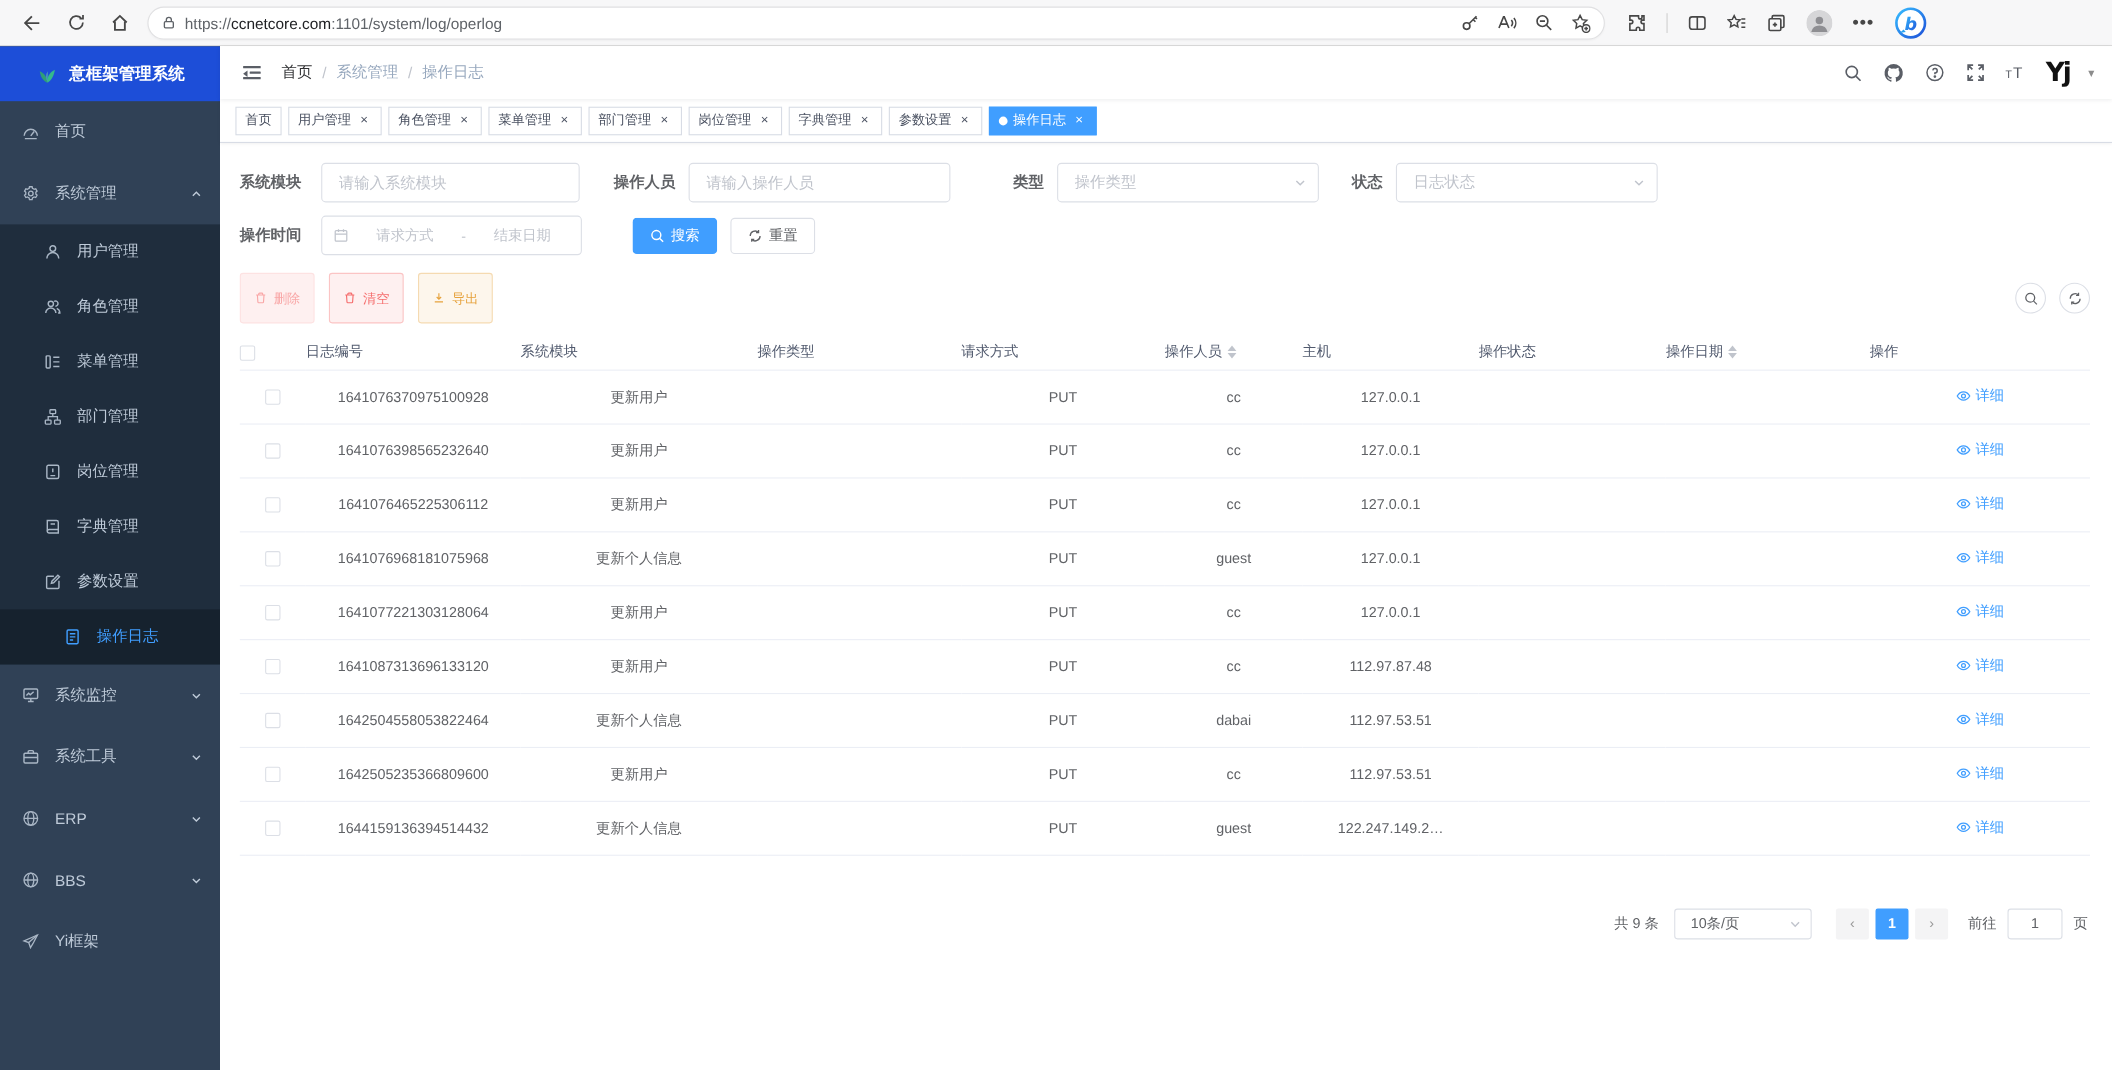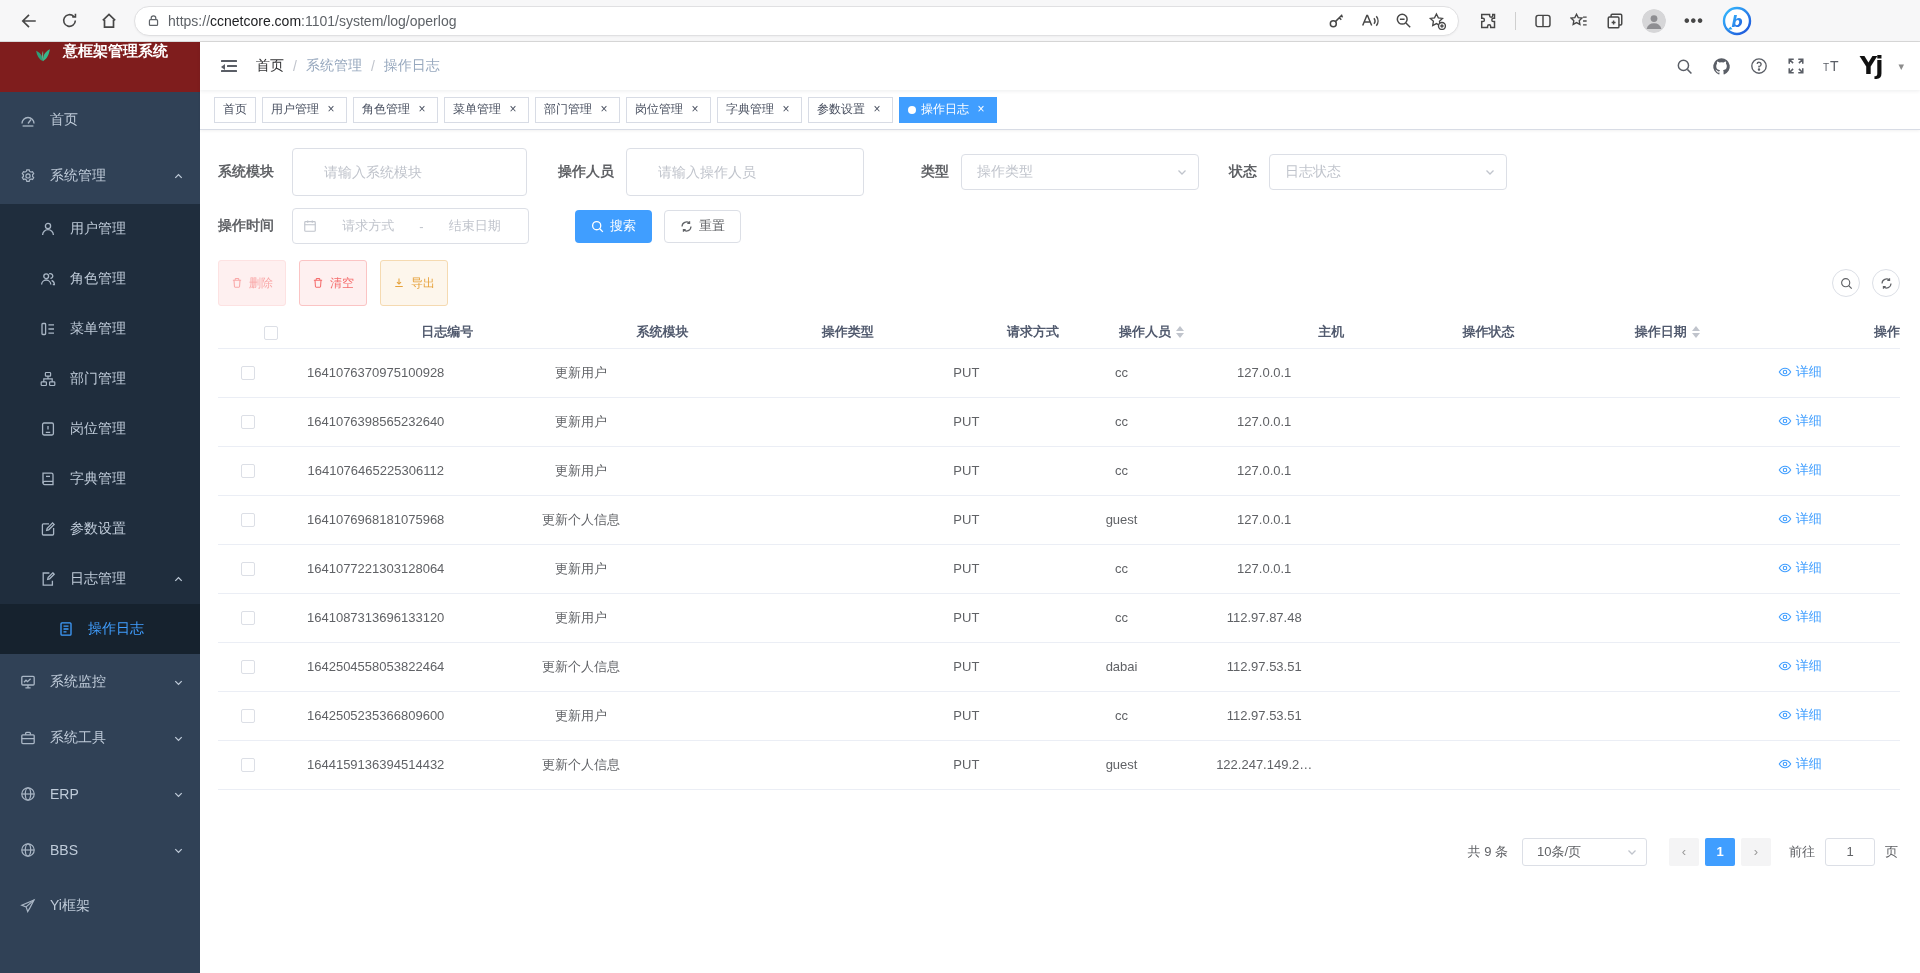--- a/index.html
+++ b/index.html
@@ -17,21 +17,21 @@
   .chrome-icons{display:flex;align-items:center;gap:18px;margin-left:10px;color:#474747}
   .vdiv{width:1px;height:18px;background:#cfcfcf}
   .avatar-circ{width:24px;height:24px;border-radius:50%;overflow:hidden}
   .dots{font-size:16px;letter-spacing:1px;color:#474747;font-weight:700}
 
   
   .app{display:flex;height:931px;width:1920px}
 
   
   .sidebar{width:200px;background:#304156;height:100%;overflow:hidden;flex:0 0 auto}
-  .logo-row{height:50px;display:flex;align-items:flex-start;justify-content:center;gap:9px;background:#7f1d1d;cursor:pointer}
+  .logo-row{height:50px;display:flex;align-items:center;justify-content:center;gap:9px;background:#1d4ed8;cursor:pointer}
   .logo-title{color:#fff;font-size:15px;font-weight:700;white-space:nowrap}
   .side-item{height:56px;display:flex;align-items:center;padding:0 16px 0 20px;gap:14px;color:#bfcbd9;font-size:14px;cursor:pointer}
   .side-item .lbl{white-space:nowrap}
   .sub-block{background:#1f2d3d}
   .sub-item{height:50px;padding-left:40px}
   .sub2-block{background:#16222e}
   .sub2-item{height:50px;padding-left:58px}
   .mi{width:16px;height:16px;color:#a9b6c5;flex:0 0 auto}
   .active-item,.active-item .mi{color:#409eff}
   .chev{margin-left:auto;color:#bfcbd9}
@@ -56,41 +56,41 @@
   .tag .dot{display:none;width:8px;height:8px;border-radius:50%;background:#fff}
   .tag.active{background:#409eff;border-color:#409eff;color:#fff}
   .tag.active .dot{display:inline-block}
   .tag-x{font-size:12px;width:14px;height:14px;line-height:13px;text-align:center;border-radius:50%}
 
   
   .content{padding:18px 20px 0 18px;flex:1;overflow:hidden}
   .frow{display:flex;align-items:center}
   .frow+.frow{margin-top:12px}
   .flabel{font-size:14px;font-weight:700;color:#606266;white-space:nowrap;margin-right:12px}
-  .tinput{height:48px;border:1px solid #dcdfe6;border-radius:4px;padding:0 31px;font-size:14px;color:#606266;outline:none;font-family:inherit}
+  .tinput{height:36px;border:1px solid #dcdfe6;border-radius:4px;padding:0 15px;font-size:14px;color:#606266;outline:none;font-family:inherit}
   .tinput::placeholder{color:#c0c4cc}
   .fselect{height:36px;border:1px solid #dcdfe6;border-radius:4px;padding:0 10px 0 15px;display:flex;align-items:center;justify-content:space-between;cursor:pointer}
   .fselect .ph{font-size:14px;color:#c0c4cc}
   .drange{height:36px;border:1px solid #dcdfe6;border-radius:4px;display:flex;align-items:center;padding:0 10px;gap:8px;width:237px;cursor:pointer}
   .drange .ph{font-size:13px;color:#c0c4cc;flex:1;text-align:center;white-space:nowrap}
   .drange .sep{font-size:13px;color:#c0c4cc}
   .btn{display:inline-flex;align-items:center;justify-content:center;gap:6px;border-radius:4px;cursor:pointer;white-space:nowrap;border:1px solid transparent}
   .btn-primary{height:33px;padding:0 15px;background:#409eff;color:#fff;font-size:13px}
   .btn-plain{height:33px;padding:0 15px;background:#fff;border-color:#dcdfe6;color:#606266;font-size:13px}
   .toolbar{display:flex;align-items:center;margin-top:16px}
   .btn-sm{height:46px;padding:0 12px;font-size:12px;border-radius:3px}
   .btn-danger-dis{background:#fef0f0;border-color:#fde2e2;color:#f9a7a7;cursor:not-allowed}
   .btn-danger{background:#fef0f0;border-color:#fbc4c4;color:#f56c6c;margin-left:13px}
   .btn-warning{background:#fdf6ec;border-color:#f5dab1;color:#e6a23c;margin-left:13px}
   .tool-right{margin-left:auto;display:flex;gap:12px}
   .circ-btn{width:28px;height:28px;border-radius:50%;border:1px solid #dcdfe6;background:#fff;display:flex;align-items:center;justify-content:center;color:#606266;cursor:pointer}
 
   
   table{width:100%;border-collapse:collapse;table-layout:fixed;margin-top:10px}
-  th{height:32px;font-size:13px;font-weight:700;color:#515a6e;text-align:right;border-bottom:1px solid #ebeef5;white-space:nowrap}
+  th{height:32px;font-size:13px;font-weight:400;color:#515a6e;text-align:left;border-bottom:1px solid #ebeef5;white-space:nowrap}
   td{height:49px;font-size:13px;color:#606266;text-align:center;border-bottom:1px solid #ebeef5;white-space:nowrap;overflow:hidden;text-overflow:ellipsis}
   .cb{display:inline-block;width:14px;height:14px;border:1px solid #dcdfe6;border-radius:2px;background:#fff;vertical-align:middle;cursor:pointer}
   .sortwrap{display:inline-flex;flex-direction:column;gap:2px;margin-left:5px;vertical-align:middle;cursor:pointer}
   .cu{width:0;height:0;border-left:4px solid transparent;border-right:4px solid transparent;border-bottom:5px solid #c0c4cc}
   .cd{width:0;height:0;border-left:4px solid transparent;border-right:4px solid transparent;border-top:5px solid #c0c4cc}
   .detail{display:inline-flex;align-items:center;gap:4px;color:#409eff;font-size:13px;cursor:pointer;text-decoration:none}
 
   
   .pager{display:flex;align-items:center;justify-content:flex-end;margin-top:48px;padding-right:2px;font-size:13px;color:#606266}
   .pg-total{margin-right:14px;font-weight:400}
@@ -310,34 +310,20 @@
         </div>
         <div class="side-item sub-item">
           <span class="mi">
               <svg width="16" height="16" viewBox="0 0 16 16" fill="none" stroke="currentColor" stroke-width="1.3">
                 <path d="M13.6 7v6a1 1 0 0 1-1 1H3.4a1 1 0 0 1-1-1V3.8a1 1 0 0 1 1-1H9"></path>
                 <path d="M12.6 1.9l1.5 1.5-5.4 5.4-2 .5.5-2z"></path>
               </svg>
             </span>
           <span class="lbl">参数设置</span>
         </div>
-        <div class="side-item sub-item">
-          <span class="mi">
-              <svg width="16" height="16" viewBox="0 0 16 16" fill="none" stroke="currentColor" stroke-width="1.3">
-                <path d="M12.4 9.8v4.4H3.2V2h6.2"></path>
-                <path d="M12.8 1.8l1.4 1.4-4.6 4.6-1.9.5.5-1.9z"></path>
-              </svg>
-            </span>
-          <span class="lbl">日志管理</span>
-          <span class="chev up">
-              <svg width="11" height="11" viewBox="0 0 12 12" fill="none" stroke="currentColor" stroke-width="1.4">
-                <path d="M2.5 4.5L6 8l3.5-3.5"></path>
-              </svg>
-            </span>
-        </div>
         <div class="sub2-block">
           <div class="side-item sub2-item active-item">
             <span class="mi">
                 <svg width="16" height="16" viewBox="0 0 16 16" fill="none" stroke="currentColor" stroke-width="1.3">
                   <rect x="3" y="1.8" width="10" height="12.4" rx="1"></rect>
                   <path d="M5.5 5.2h5M5.5 8h5M5.5 10.8h3"></path>
                 </svg>
               </span>
             <span class="lbl">操作日志</span>
           </div>

